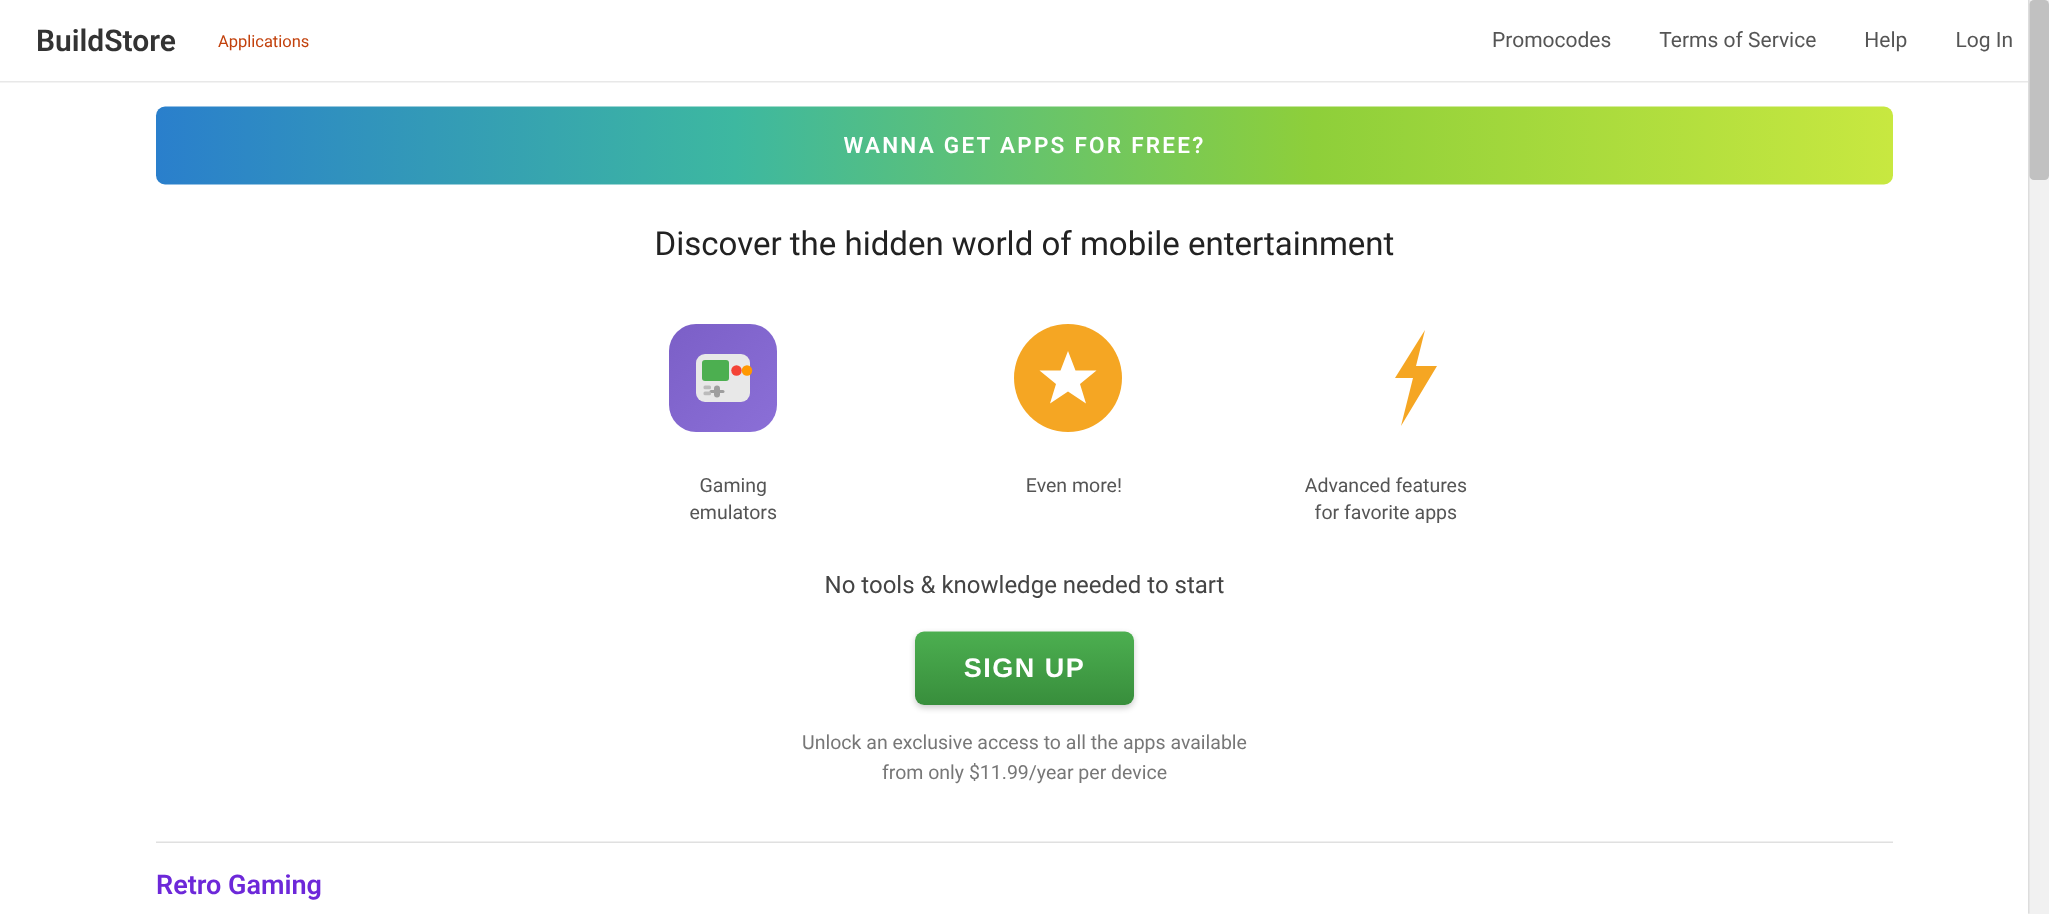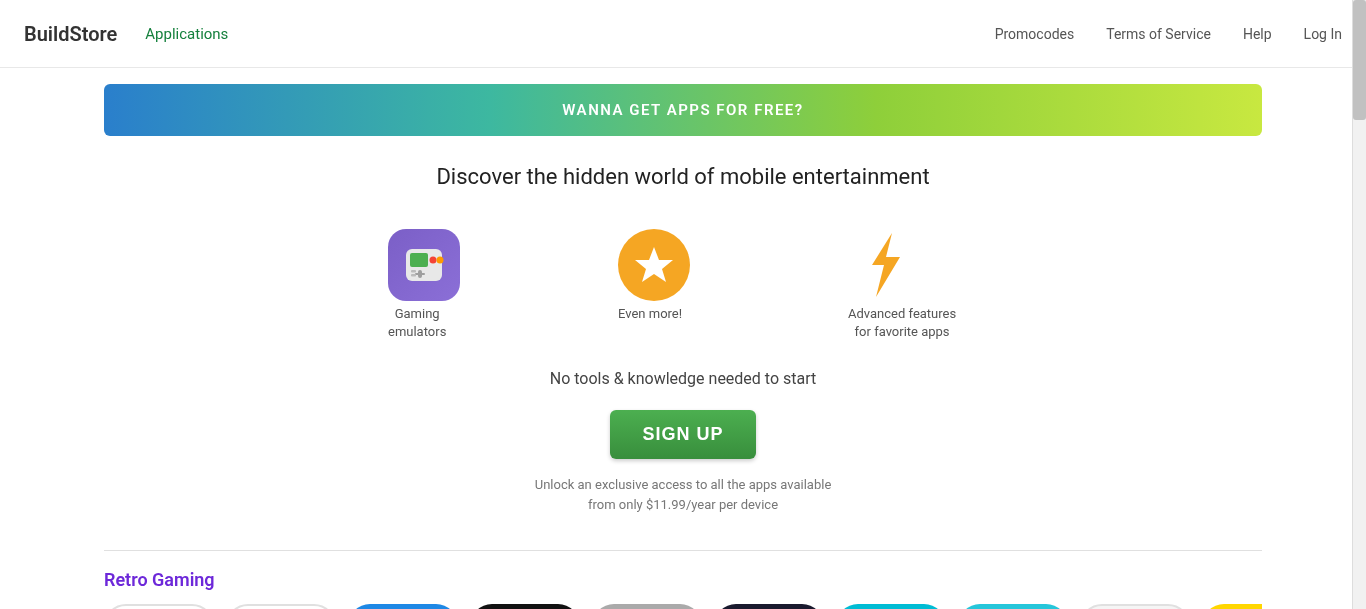--- a/index.html
+++ b/index.html
@@ -3,33 +3,33 @@
   <meta charset="utf-8">
   <style>
     * { margin: 0; padding: 0; box-sizing: border-box; }
     body { font-family: -apple-system, BlinkMacSystemFont, 'Segoe UI', Roboto, sans-serif; background: #fff; width: 1366px; overflow-x: hidden; }
 
     
     .navbar {
       display: flex;
       align-items: center;
       padding: 0 24px;
-      height: 68px;
+      height: 55px;
       border-bottom: 1px solid #e8e8e8;
       background: #fff;
     }
     .navbar-brand {
       font-size: 20px;
       font-weight: 600;
       color: #333;
       margin-right: 28px;
     }
     .navbar-applications {
-      font-size: 15px;
-      color: #15803d;
+      font-size: 11px;
+      color: #c2410c;
       cursor: pointer;
     }
     .navbar-right {
       margin-left: auto;
       display: flex;
       gap: 32px;
       align-items: flex-start;
     }
     .navbar-right a {
       font-size: 14px;
@@ -86,22 +86,22 @@
     }
     .features-row {
       display: flex;
       justify-content: center;
       gap: 100px;
       margin-bottom: 28px;
     }
     .feature-item {
       display: flex;
       flex-direction: column;
-      align-items: flex-start;
-      gap: 4px;
+      align-items: flex-end;
+      gap: 28px;
       width: 130px;
     }
     .feature-icon {
       width: 72px;
       height: 72px;
       border-radius: 18px;
       display: flex;
       align-items: center;
       justify-content: center;
       font-size: 36px;

